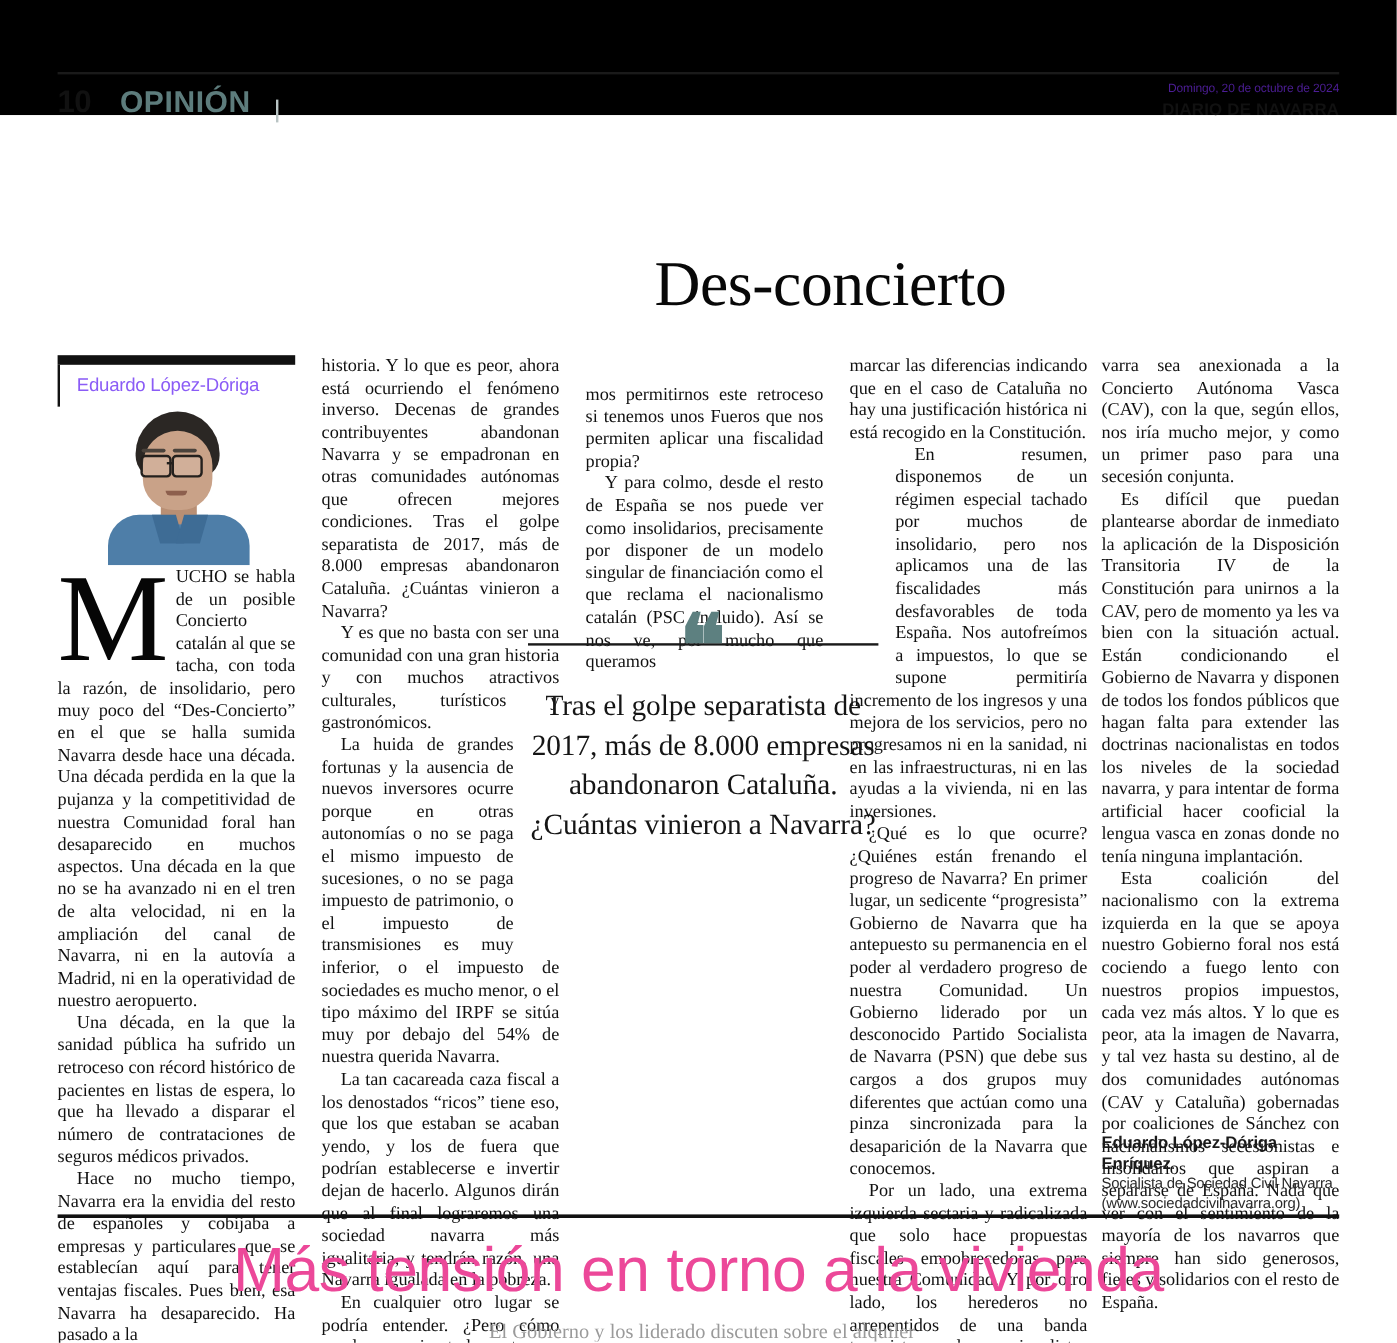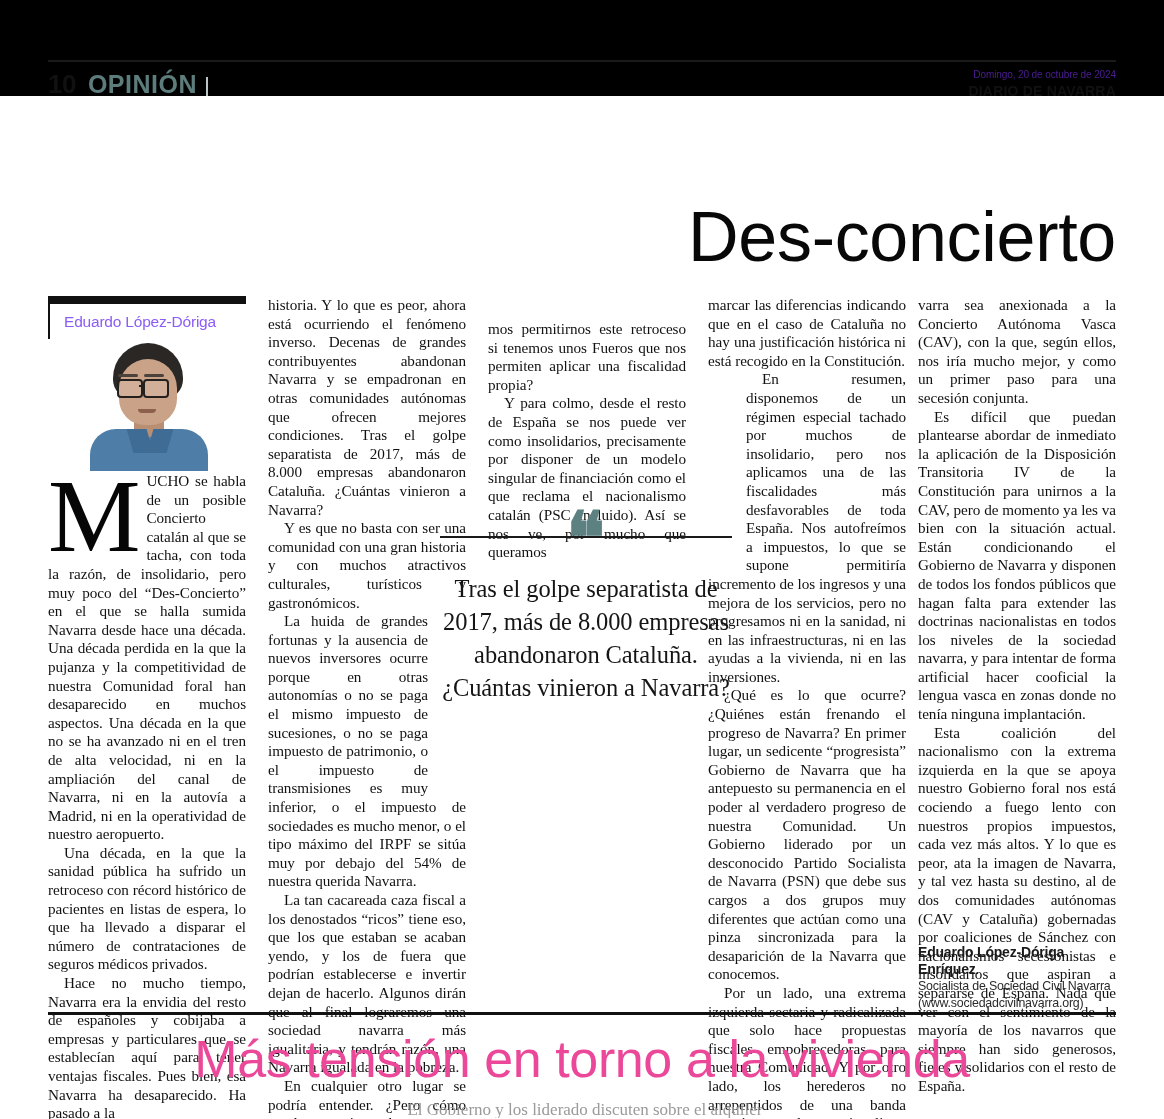--- a/index.html
+++ b/index.html
@@ -41,22 +41,22 @@
     position: absolute;
     left: 48px; top: 60px;
     width: 1068px;
     border-top: 2px solid #1a1a1a;
     height: 46px;
   }
   .masthead-left {
     position: absolute;
     left: 0; top: 7px;
     display: flex;
-    align-items: center;
-    gap: 0;
+    align-items: flex-end;
+    gap: 12px;
     font-family: "Liberation Sans", sans-serif;
   }
   .folio-num {
     font-size: 26px;
     font-weight: bold;
     color: #111111;
     letter-spacing: -0.5px;
   }
   .folio-section {
     font-size: 25px;
@@ -92,23 +92,23 @@
     color: #111111;
     letter-spacing: 0.2px;
     line-height: 17px;
   }
 
   
   .headline {
     position: absolute;
     left: 268px; top: 206px;
     width: 848px;
-    text-align: right;
-    font-family: Liberation Sans, sans-serif;
-    font-size: 70px;
+    text-align: center;
+    font-family: Liberation Serif, serif;
+    font-size: 53px;
     font-weight: normal;
     color: #080808;
     letter-spacing: -0.3px;
     line-height: 62px;
   }
 
   
   .byline-block {
     position: absolute;
     left: 48px; top: 296px;

